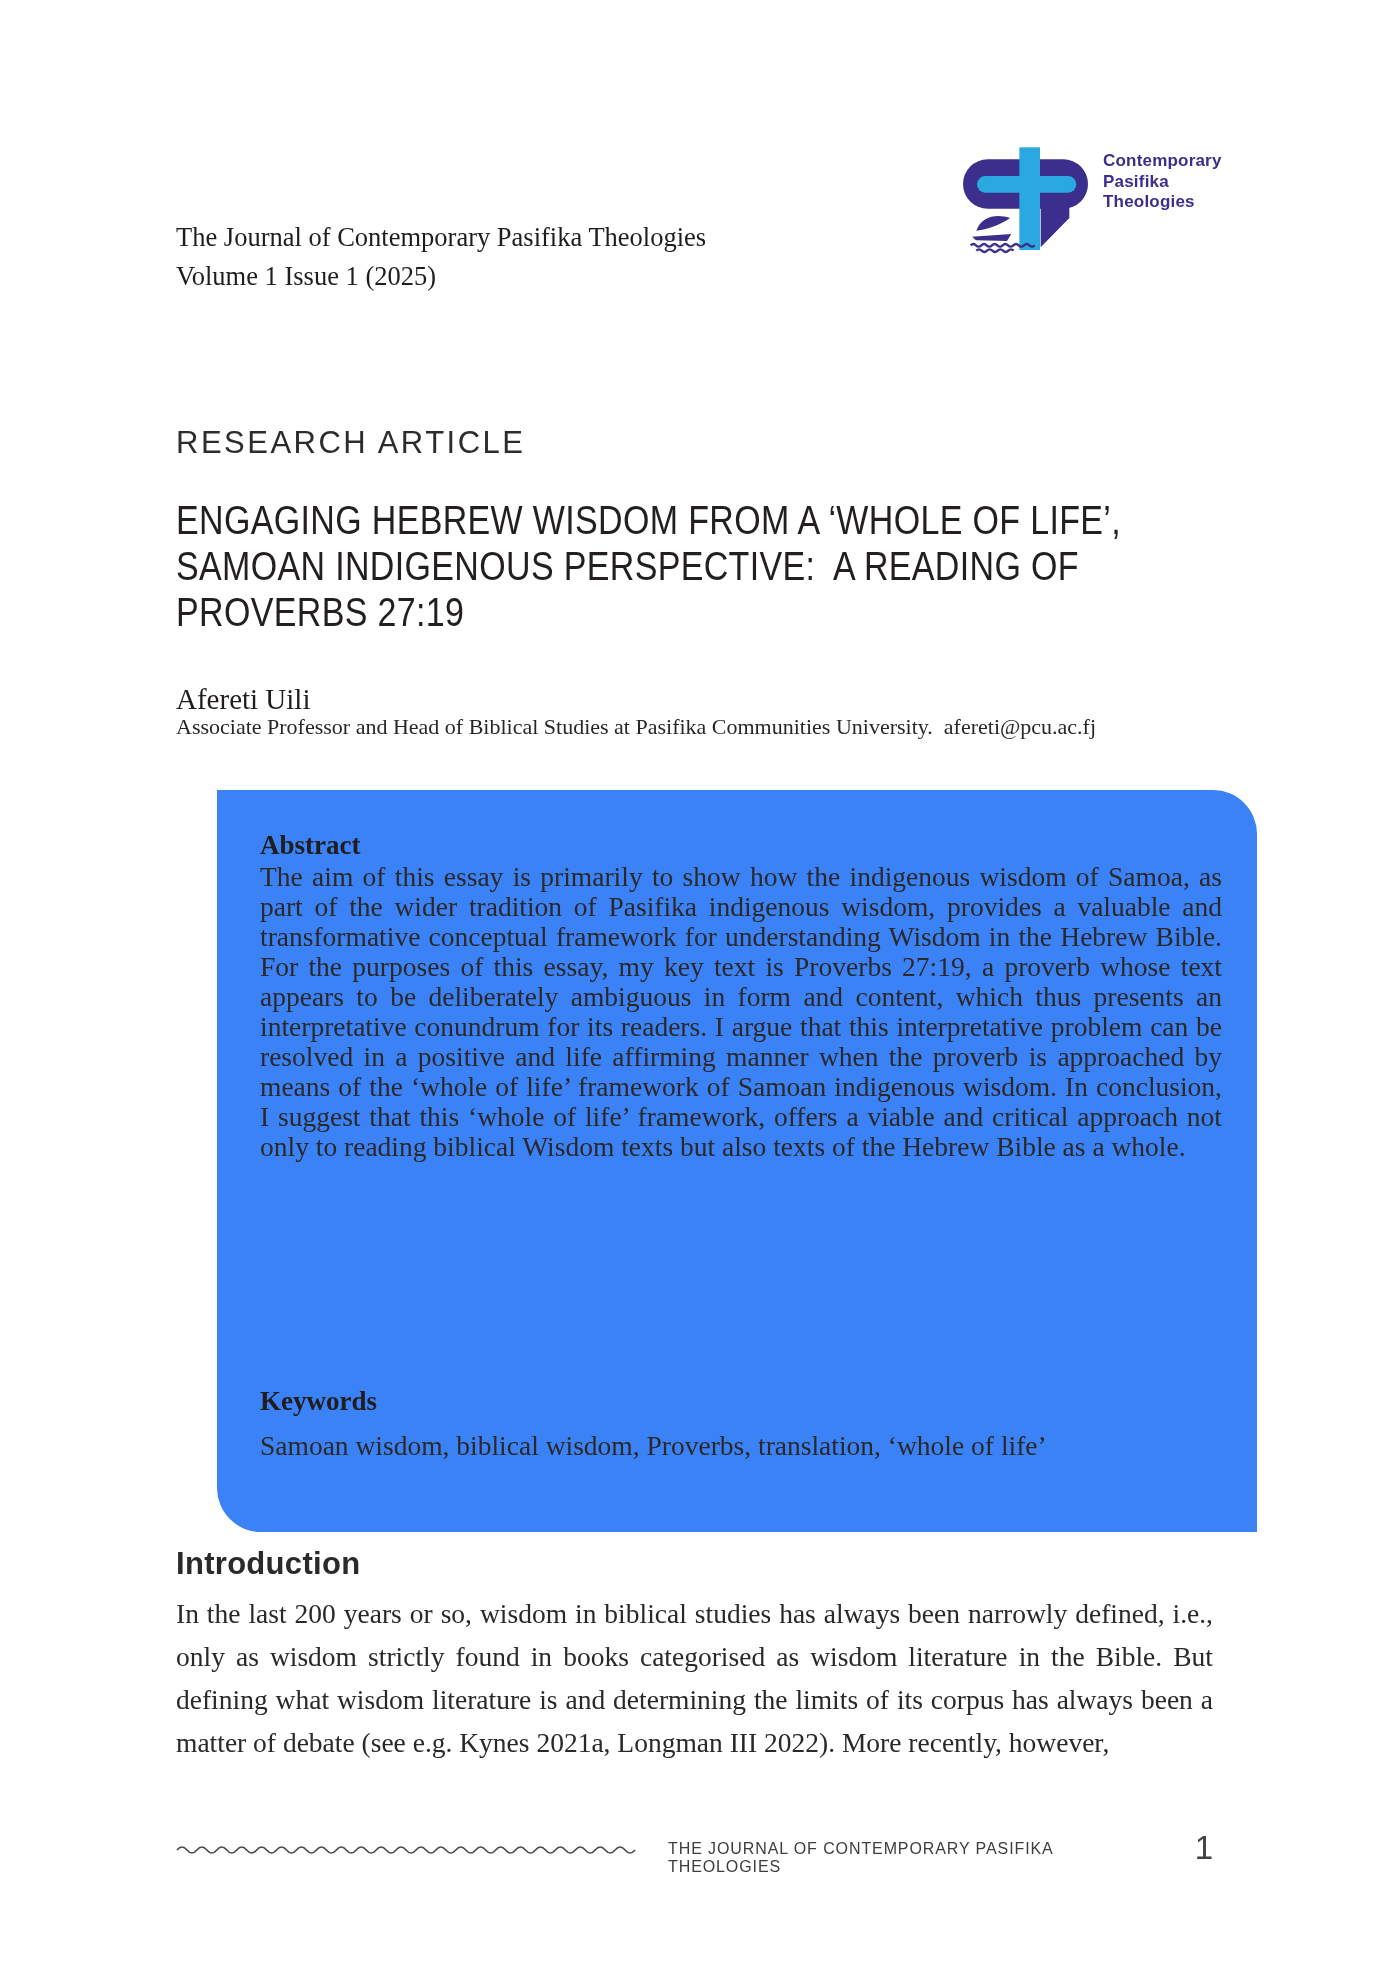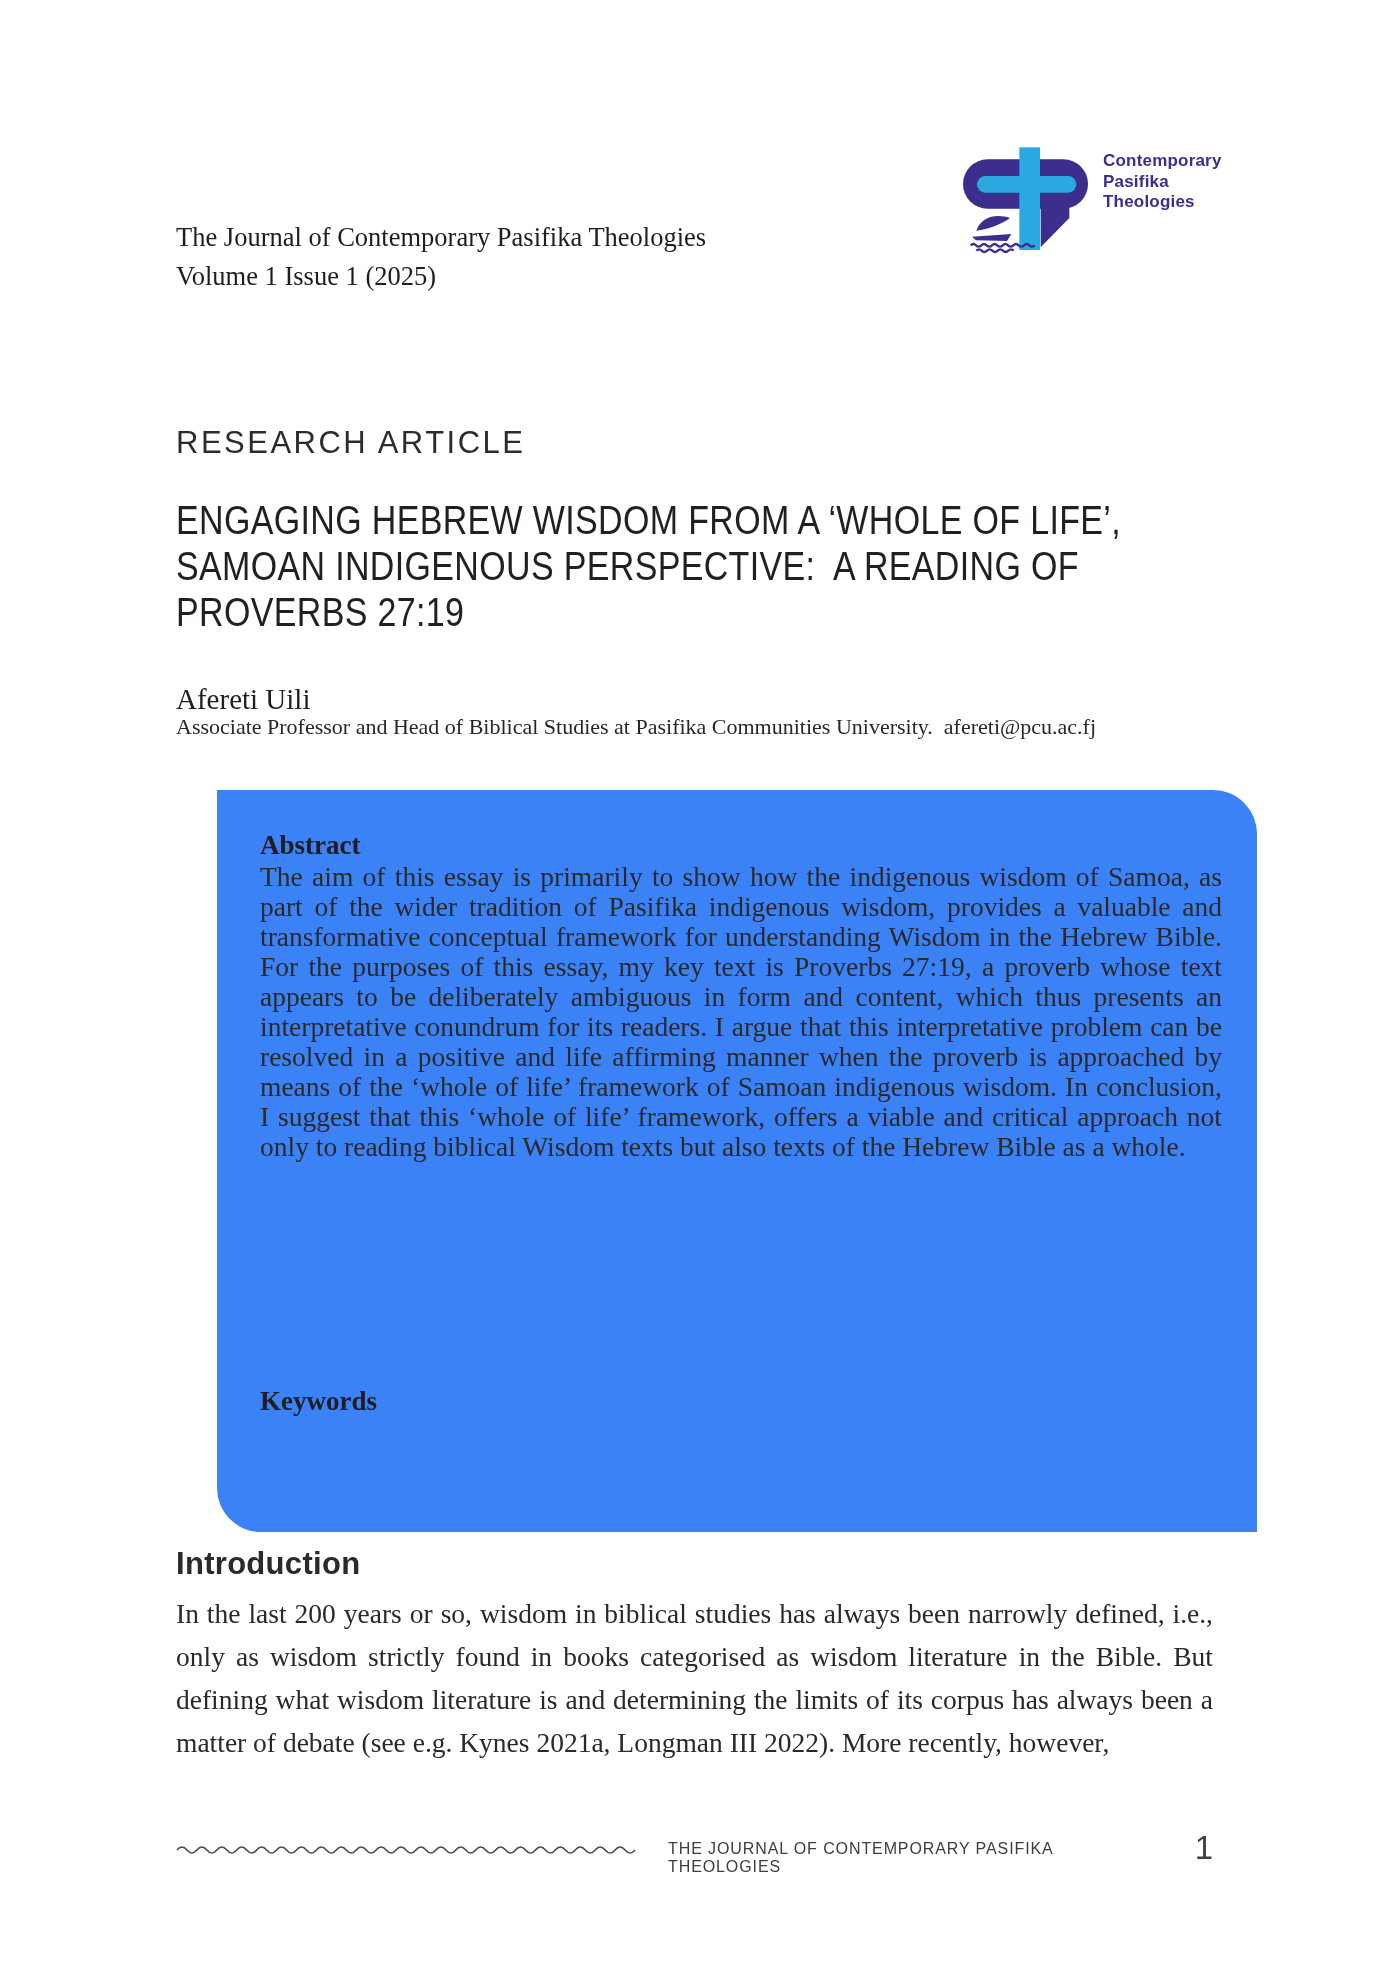--- a/index.html
+++ b/index.html
@@ -144,20 +144,21 @@
     <span class="title-line">PROVERBS 27:19</span>
   </h1>
 
   <div class="author">Afereti Uili</div>
   <div class="affiliation">Associate Professor and Head of Biblical Studies at Pasifika Communities University.  afereti@pcu.ac.fj</div>
 
   <div class="abstract-box">
     <div class="abstract-heading">Abstract</div>
     <div class="abstract-body">The aim of this essay is primarily to show how the indigenous wisdom of Samoa, as part of the wider tradition of Pasifika indigenous wisdom, provides a valuable and transformative conceptual framework for understanding Wisdom in the Hebrew Bible. For the purposes of this essay, my key text is Proverbs 27:19, a proverb whose text appears to be deliberately ambiguous in form and content, which thus presents an interpretative conundrum for its readers. I argue that this interpretative problem can be resolved in a positive and life affirming manner when the proverb is approached by means of the ‘whole of life’ framework of Samoan indigenous wisdom. In conclusion, I suggest that this ‘whole of life’ framework, offers a viable and critical approach not only to reading biblical Wisdom texts but also texts of the Hebrew Bible as a whole.</div>
     <div class="keywords-heading">Keywords</div>
+    <div class="keywords-text">Samoan wisdom, biblical wisdom, Proverbs, translation, ‘whole of life’</div>
   </div>
 
   <h2 class="intro-heading">Introduction</h2>
   <div class="intro-body">In the last 200 years or so, wisdom in biblical studies has always been narrowly defined, i.e., only as wisdom strictly found in books categorised as wisdom literature in the Bible. But defining what wisdom literature is and determining the limits of its corpus has always been a matter of debate (see e.g. Kynes 2021a, Longman III 2022). More recently, however,</div>
 
   <svg class="squiggle" viewBox="0 0 472 12" preserveAspectRatio="none" aria-hidden="true">
     <path d="M1 7 q5 -6 10 0 t10 0 t10 0 t10 0 t10 0 t10 0 t10 0 t10 0 t10 0 t10 0 t10 0 t10 0 t10 0 t10 0 t10 0 t10 0 t10 0 t10 0 t10 0 t10 0 t10 0 t10 0 t10 0 t10 0 t10 0 t10 0 t10 0 t10 0 t10 0 t10 0 t10 0 t10 0 t10 0 t10 0 t10 0 t10 0 t10 0 t10 0 t10 0 t10 0 t10 0 t10 0 t10 0 t10 0 t10 0 t10 0" stroke="#4a4a4a" stroke-width="1.6" fill="none"></path>
   </svg>
   <div class="running-title">THE JOURNAL OF CONTEMPORARY PASIFIKA THEOLOGIES</div>
   <div class="page-number">1</div>

